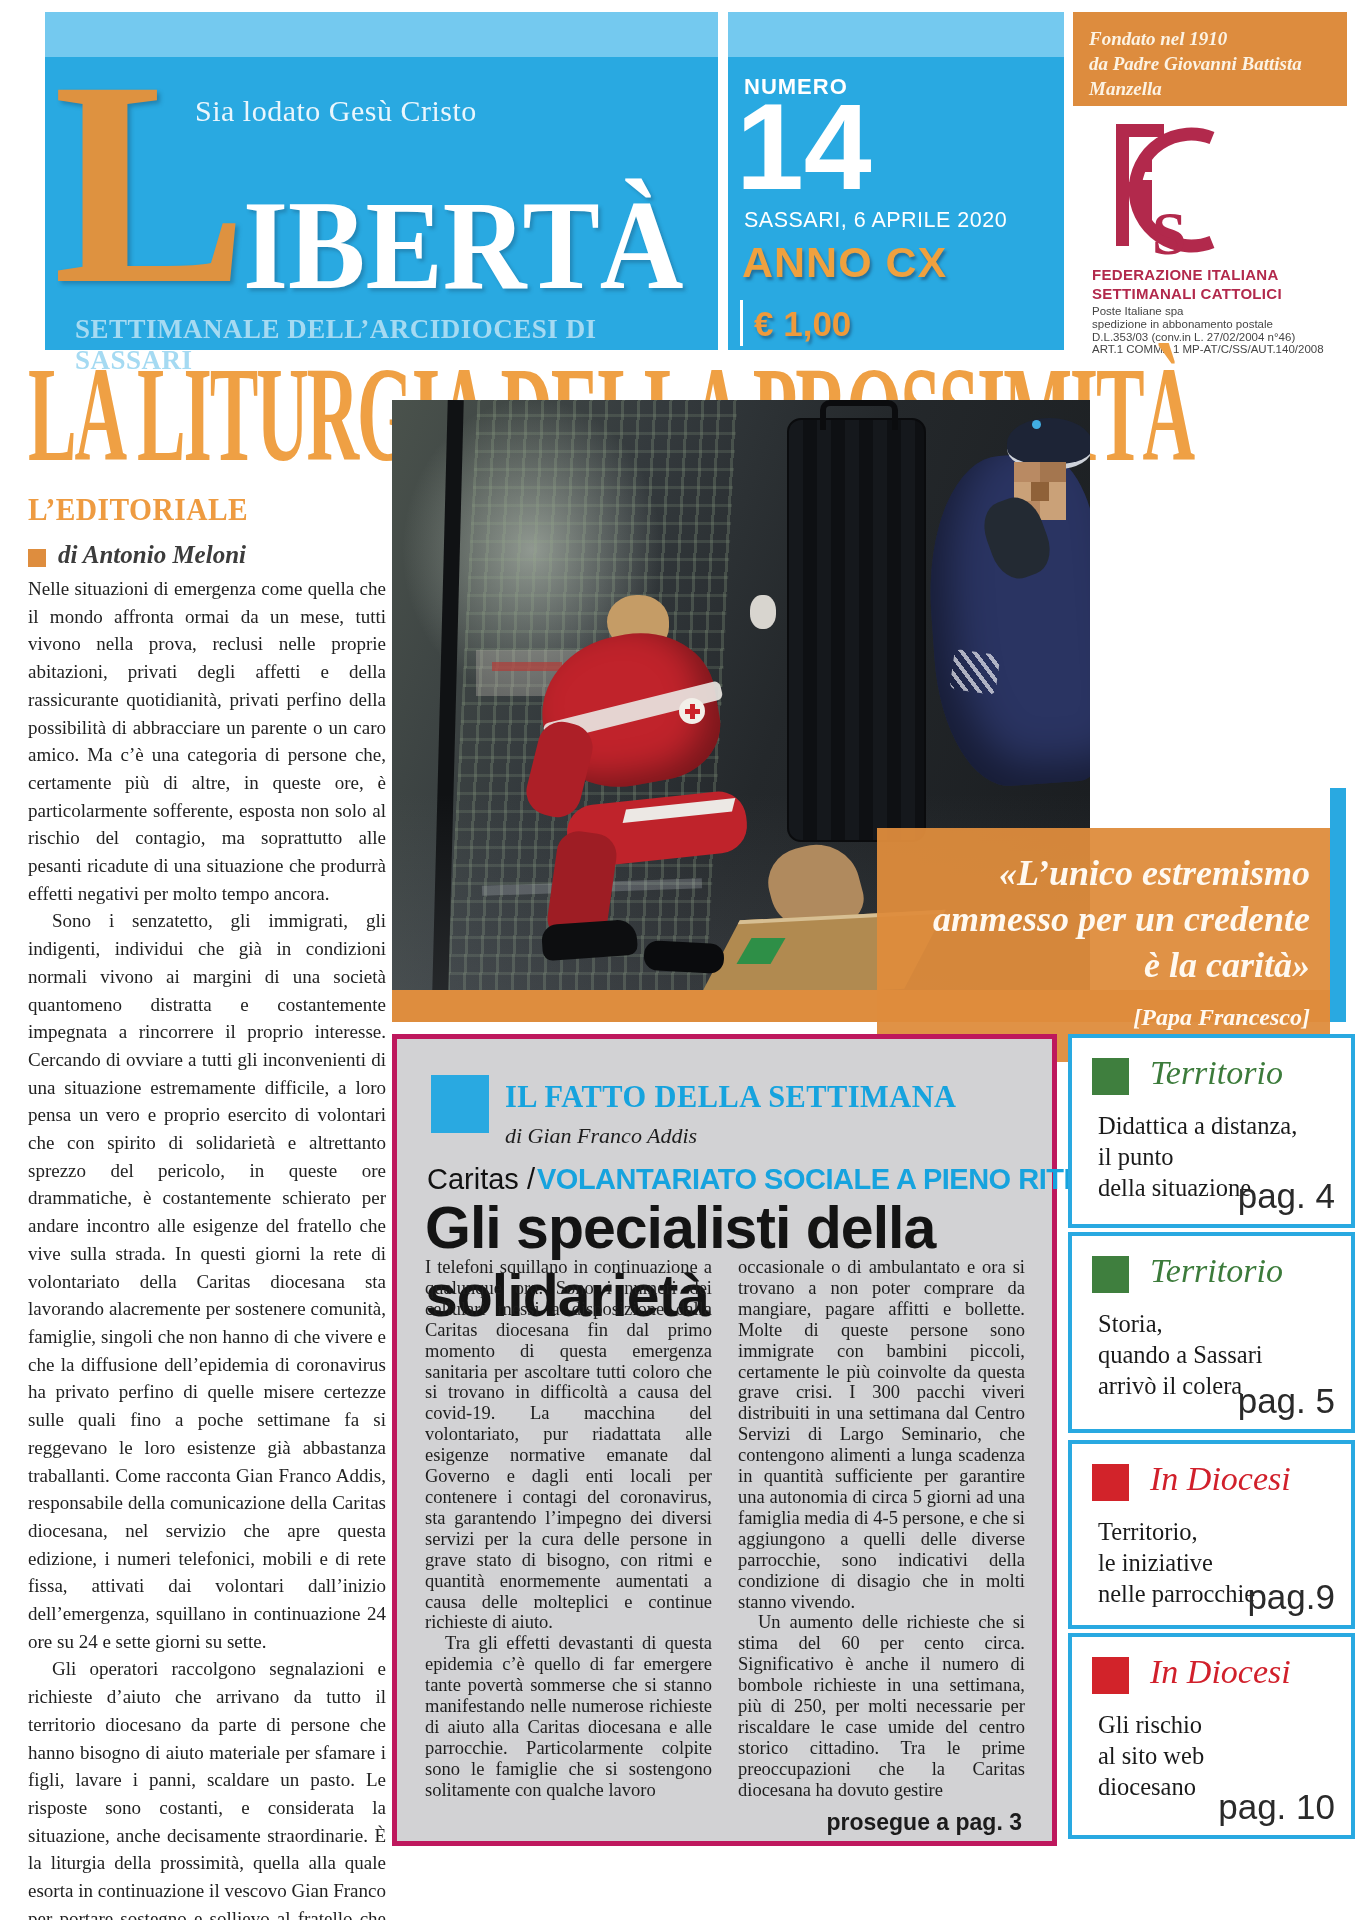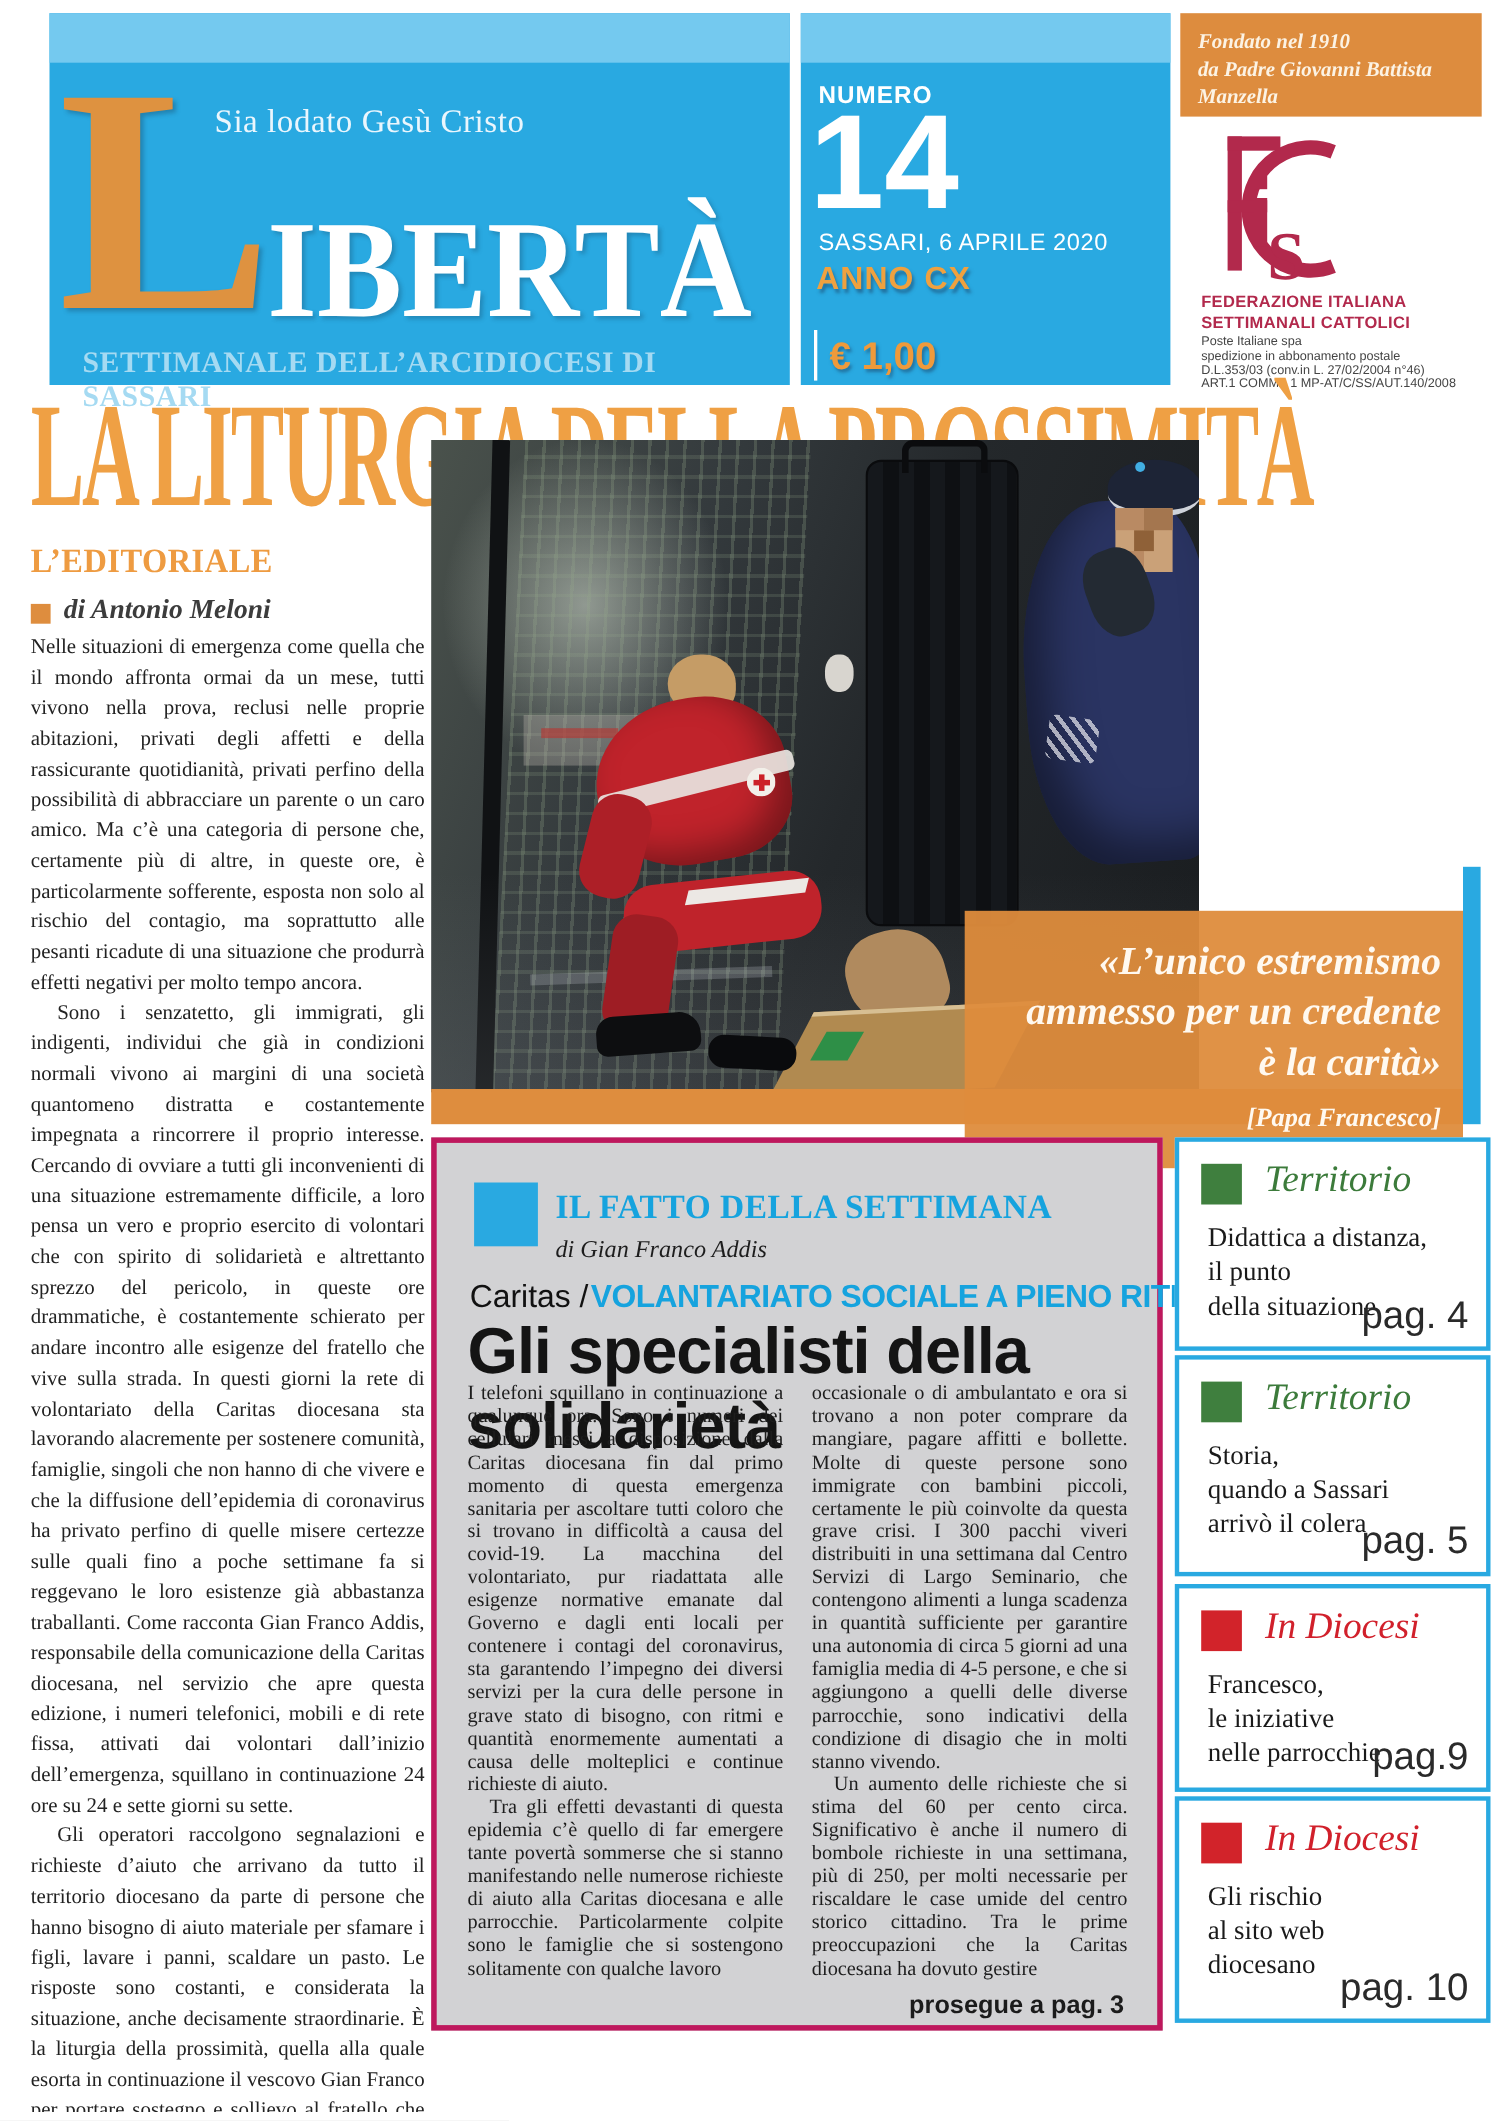--- a/index.html
+++ b/index.html
@@ -17,21 +17,21 @@
   .mast-rest{position:absolute;left:198px;top:171px;font-size:126px;line-height:1;font-weight:bold;
           color:#ffffff;transform:scaleX(.92);transform-origin:left top;text-shadow:3px 3px 4px rgba(20,60,90,.3);}
   .mast-sub{position:absolute;left:30px;top:302px;font-size:27px;font-weight:bold;color:#a5daf2;letter-spacing:.5px;}
   .issue-label{position:absolute;left:16px;top:62px;font-family:"Liberation Sans",sans-serif;
           font-size:22px;font-weight:bold;color:#fff;letter-spacing:1px;}
   .issue-number{position:absolute;left:8px;top:74px;font-family:"Liberation Sans",sans-serif;
           font-size:122px;line-height:1;font-weight:bold;color:#fff;}
   .issue-date{position:absolute;left:16px;top:196px;font-family:"Liberation Sans",sans-serif;
           font-size:21.5px;color:#fff;letter-spacing:.5px;}
   .issue-anno{position:absolute;left:14px;top:226px;font-family:"Liberation Sans",sans-serif;
-          font-size:29px;font-weight:bold;color:#efa13f;letter-spacing:1px;text-shadow:2px 3px 3px rgba(25,60,95,.5);}
+          font-size:43px;font-weight:bold;color:#efa13f;letter-spacing:1px;text-shadow:2px 3px 3px rgba(25,60,95,.5);}
   .price-rule{position:absolute;left:12px;top:288px;width:3px;height:46px;background:#fff;}
   .issue-price{position:absolute;left:26px;top:292px;font-family:"Liberation Sans",sans-serif;
           font-size:35px;font-weight:bold;color:#ef9a3b;text-shadow:2px 3px 3px rgba(25,60,95,.5);}
 
   
   .founded-box{position:absolute;left:1073px;top:12px;width:274px;height:94px;background:#dd8c3e;
           box-sizing:border-box;padding:14px 0 0 16px;}
   .founded-box div{font-style:italic;font-weight:bold;font-size:19px;line-height:25px;color:#fcf3e4;}
   .fisc-logo{position:absolute;left:1090px;top:116px;width:178px;height:148px;}
   .fisc-text{position:absolute;left:1092px;top:266px;font-family:"Liberation Sans",sans-serif;
@@ -281,21 +281,21 @@
       <div>quando a Sassari</div>
       <div>arrivò il colera</div>
     </div>
     <div class="side-page">pag. 5</div>
   </div>
 
   <div class="side-box sb3">
     <div class="side-sq red"></div>
     <div class="side-cat red">In Diocesi</div>
     <div class="side-lines">
-      <div>Francesco,</div>
+      <div>Territorio,</div>
       <div>le iniziative</div>
       <div>nelle parrocchie</div>
     </div>
     <div class="side-page">pag.9</div>
   </div>
 
   <div class="side-box sb4">
     <div class="side-sq red"></div>
     <div class="side-cat red">In Diocesi</div>
     <div class="side-lines">

